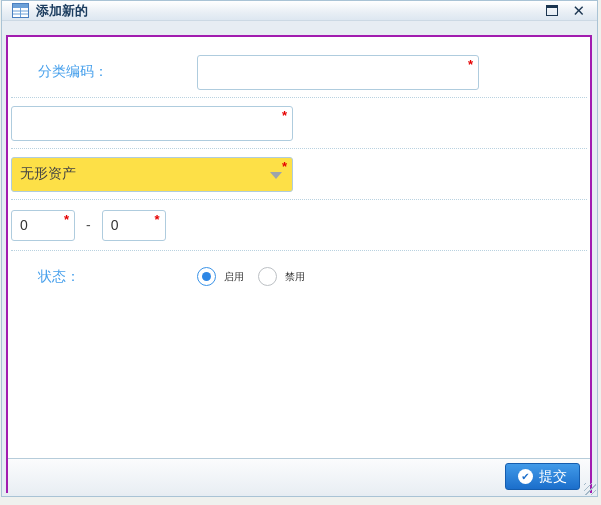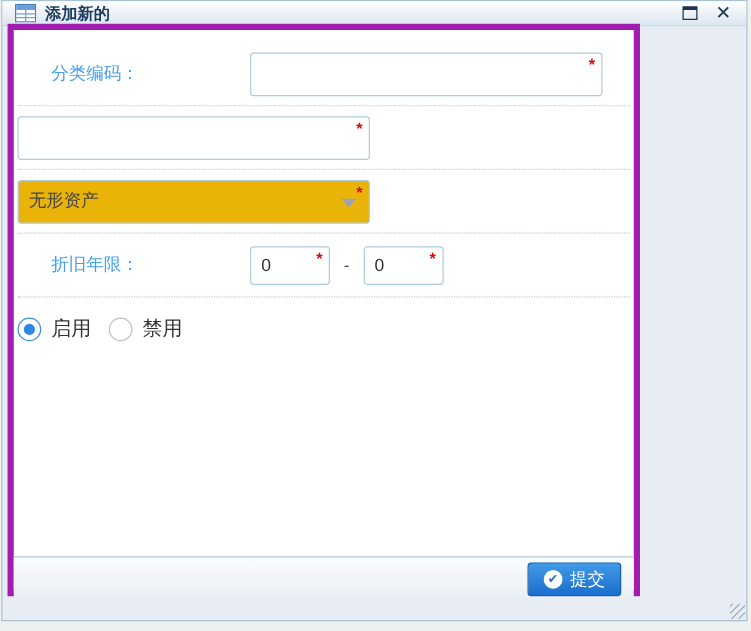--- a/index.html
+++ b/index.html
@@ -25,22 +25,22 @@
   .max-btn {
     width:12px; height:11px; border:1px solid #1b3550; border-top:3px solid #1b3550;
     margin-right:14px; cursor:pointer; background:transparent;
   }
   .close-btn {
     color:#1b3550; font-size:15px; font-weight:bold; line-height:1;
     cursor:pointer; user-select:none;
   }
   
   .panel {
-    position:absolute; left:4px; top:18px; width:506px; height:458px;
-    background:#ffffff; border:5px solid #a21caf;
+    position:absolute; left:4px; top:34px; width:586px; height:458px;
+    background:#ffffff; border:2px solid #a21caf;
   }
   .panel-body { height:421px; padding-top:10px; overflow:hidden; }
   .form-row {
     display:flex; align-items:center; height:51px;
     border-bottom:1px dotted #b9d2e0; margin:0 3px;
   }
   .form-row.last { border-bottom:none; }
   .lbl {
     width:186px; padding-left:27px; color:#47a0ec; font-size:14px; flex:none;
   }
@@ -52,36 +52,36 @@
     font-family:"Liberation Sans","DejaVu Sans",sans-serif;
   }
   .txt-sm { width:64px; height:31px; }
   .req {
     position:absolute; top:2px; right:6px; color:#e60000;
     font-size:13px; font-weight:bold; pointer-events:none;
   }
   .select-box {
     width:282px; height:35px; border:1px solid #afccde; border-radius:3px;
     display:flex; align-items:center; padding-left:8px;
-    font-size:14px; color:#444; background:#eab308; cursor:pointer; position:relative;
+    font-size:14px; color:#444; background:#fde047; cursor:pointer; position:relative;
   }
   .select-arrow {
     position:absolute; right:10px; top:14px; width:0; height:0;
     border-left:6px solid transparent; border-right:6px solid transparent;
     border-top:7px solid #9da4ab;
   }
   .dash { margin:0 11px; color:#555; font-size:14px; }
   .radio-group { display:flex; align-items:center; }
   .radio {
     width:19px; height:19px; border-radius:50%; display:flex; cursor:pointer; flex:none;
   }
   .radio.on  { border:1px solid #3a93e8; }
   .radio.off { border:1px solid #bcc0c4; }
   .radio .dot { width:9px; height:9px; border-radius:50%; background:#2e87e5; margin:auto; }
-  .radio-lbl { font-size:16px; color:#333; margin:0 14px 0 8px; cursor:pointer; }
+  .radio-lbl { font-size:10px; color:#333; margin:0 14px 0 8px; cursor:pointer; }
   
   .panel-footer {
     height:36px; border-top:1px solid #b6ccda;
     background:linear-gradient(#fbfcfd,#e9eef3);
     display:flex; justify-content:flex-end; align-items:center;
     padding-right:10px; gap:8px;
   }
   .btn {
     height:27px; border-radius:3px; color:#fff; font-size:14px;
     display:inline-flex; align-items:center; padding:0 12px; gap:6px;
@@ -153,35 +153,35 @@
             <span class="select-box">
               <span>无形资产</span>
               <span class="select-arrow"></span>
             </span>
             <span class="req">*</span>
           </span>
         </span>
       </div>
 
       <div class="form-row">
-        <span class="lbl">折旧年限：</span>
         <span class="field">
           <span class="input-wrap">
             <input class="txt txt-sm" type="text" value="0" style="">
             <span class="req">*</span>
           </span>
           <span class="dash">-</span>
           <span class="input-wrap">
             <input class="txt txt-sm" type="text" value="0" style="">
             <span class="req">*</span>
           </span>
         </span>
       </div>
 
       <div class="form-row last">
+        <span class="lbl">状态：</span>
         <span class="field radio-group">
           <span class="radio on">
             <span class="dot"></span>
           </span>
           <span class="radio-lbl">启用</span>
           <span class="radio off"></span>
           <span class="radio-lbl">禁用</span>
         </span>
       </div>
 

